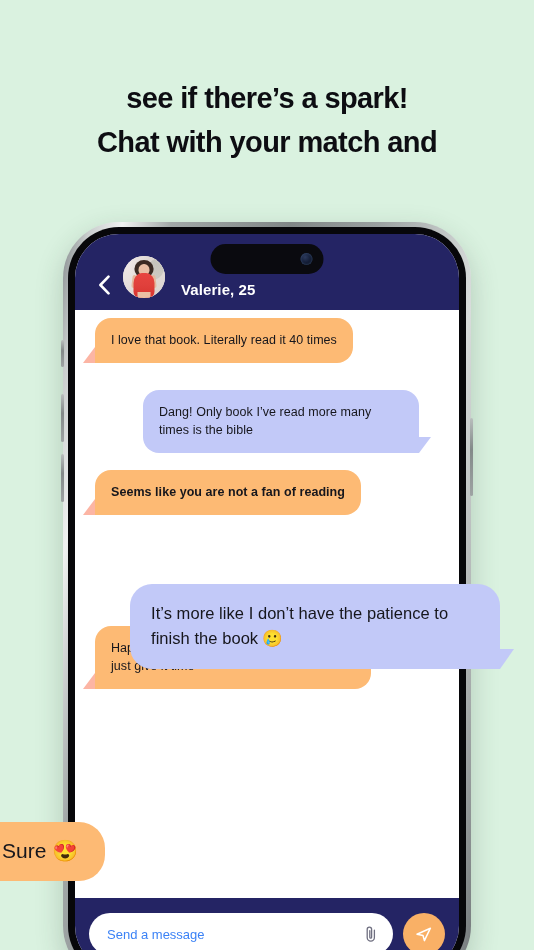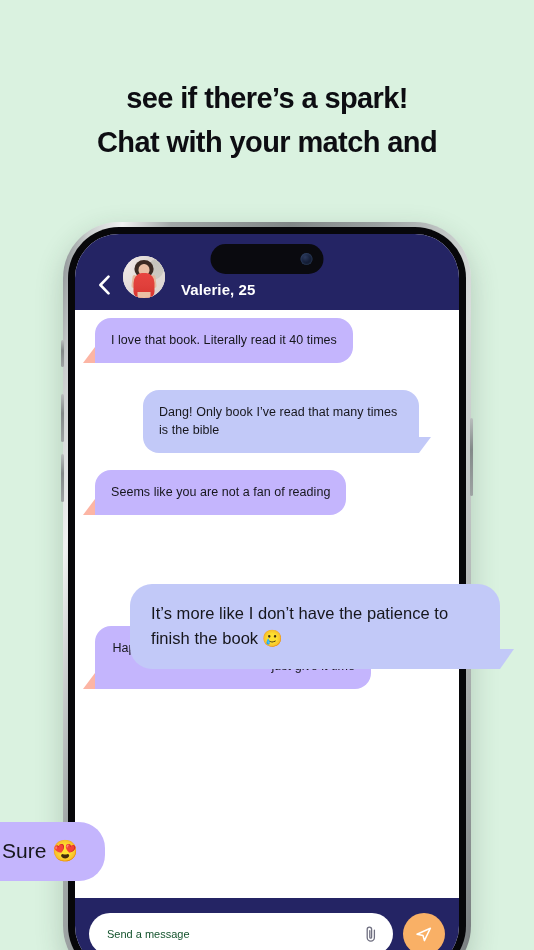--- a/index.html
+++ b/index.html
@@ -213,23 +213,22 @@
 
   .bubble {
     position: relative;
     padding: 13px 16px 14px 16px;
     font-size: 12.5px;
     line-height: 18px;
     color: #16161c;
     letter-spacing: 0.05px;
   }
   .bubble.peach {
-    background: #c4b5fd;
+    background: #fdba74;
     border-radius: 16px 16px 16px 0;
-    text-align: right;
   }
   .bubble.blue {
     background: #c2c9f8;
     border-radius: 16px 16px 0 16px;
   }
   
   .bubble.peach::after {
     content: "";
     position: absolute;
     left: -12px; bottom: 0;
@@ -298,22 +297,22 @@
     height: 42px;
     background: #ffffff;
     border-radius: 21px;
     display: flex;
     align-items: center;
     padding: 0 14px 0 18px;
     gap: 8px;
   }
   .input-pill .ph {
     flex: 1;
-    font-size: 11px;
-    color: #14532d;
+    font-size: 13px;
+    color: #3b82f6;
     white-space: nowrap;
     overflow: hidden;
   }
   .clip-icon { flex: none; width: 16px; height: 18px; display: block; }
   .send-btn {
     width: 42px; height: 42px;
     flex: none;
     border-radius: 50%;
     background: #f9b066;
     display: flex;
@@ -366,25 +365,25 @@
       <span class="peer-name">Valerie, 25</span>
     </div>
 
     <div class="messages">
 
       <div class="row left" style="top:8px; left:20px; width:292px;">
         <div class="bubble peach" style="max-width:276px;">I love that book. Literally read it 40 times</div>
       </div>
 
       <div class="row right" style="top:80px; left:56px; width:288px;">
-        <div class="bubble blue" style="max-width:276px;">Dang! Only book I’ve read that many times is the bible</div>
+        <div class="bubble blue" style="max-width:276px;">Dang! Only book I’ve read more many times is the bible</div>
       </div>
 
       <div class="row left" style="top:160px; left:20px; width:292px;">
-        <div class="bubble peach" style="max-width:276px;">Seems like you are not a fan of reading</div>
+        <div class="bubble peach" style="max-width:276px;font-weight:bold;">Seems like you are not a fan of reading</div>
       </div>
 
       <div class="row left" style="top:316px; left:20px; width:292px;">
         <div class="bubble peach" style="max-width:276px;">Happens with everyone at start. You should just give it time</div>
       </div>
 
 
     </div>
 
     <div class="composer">

